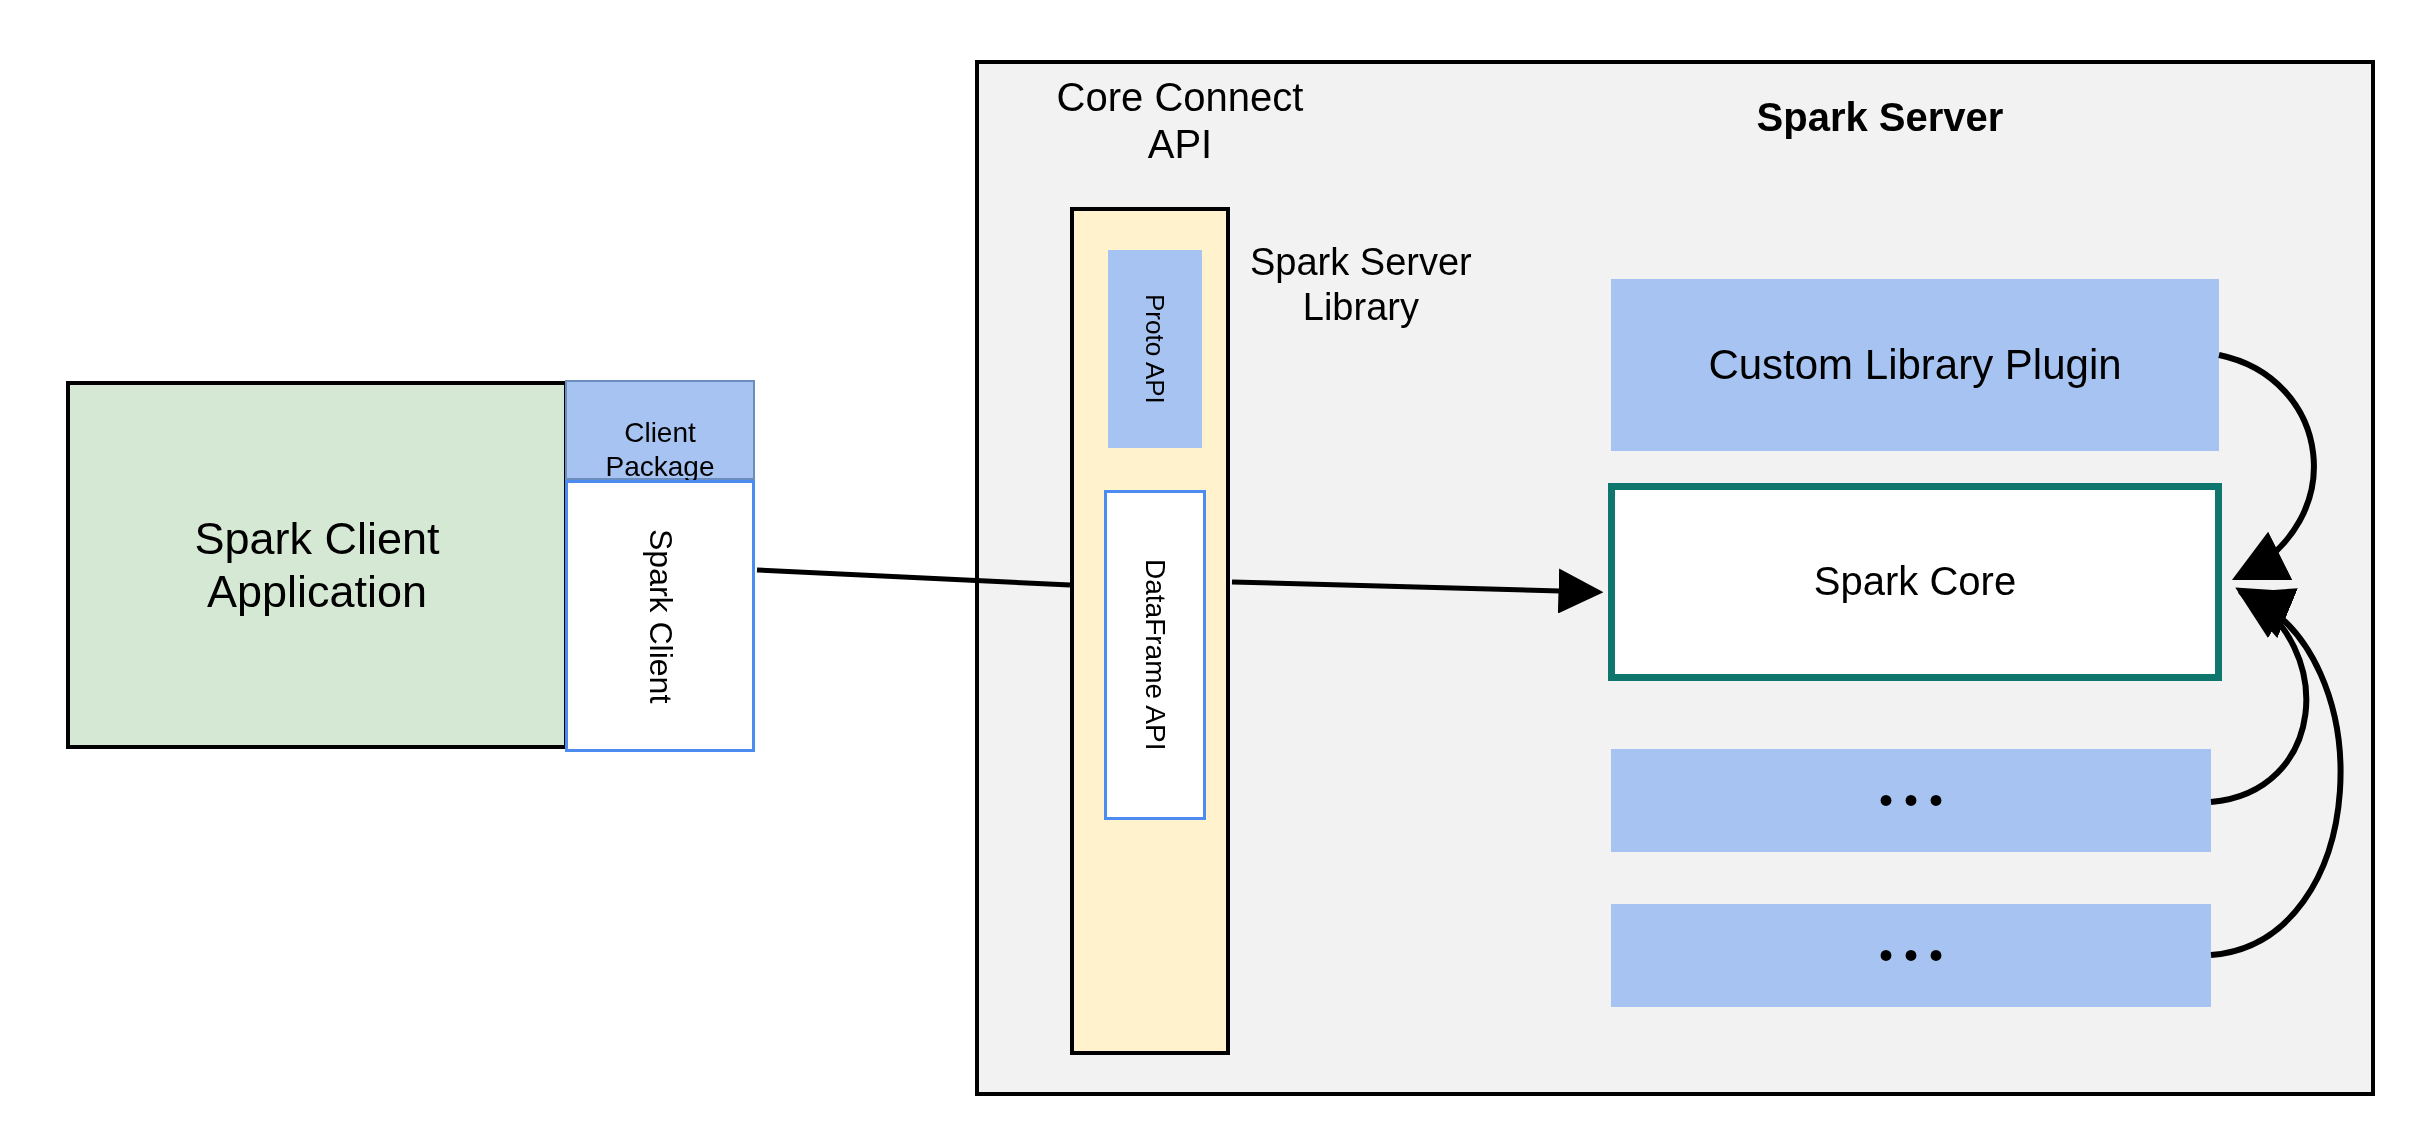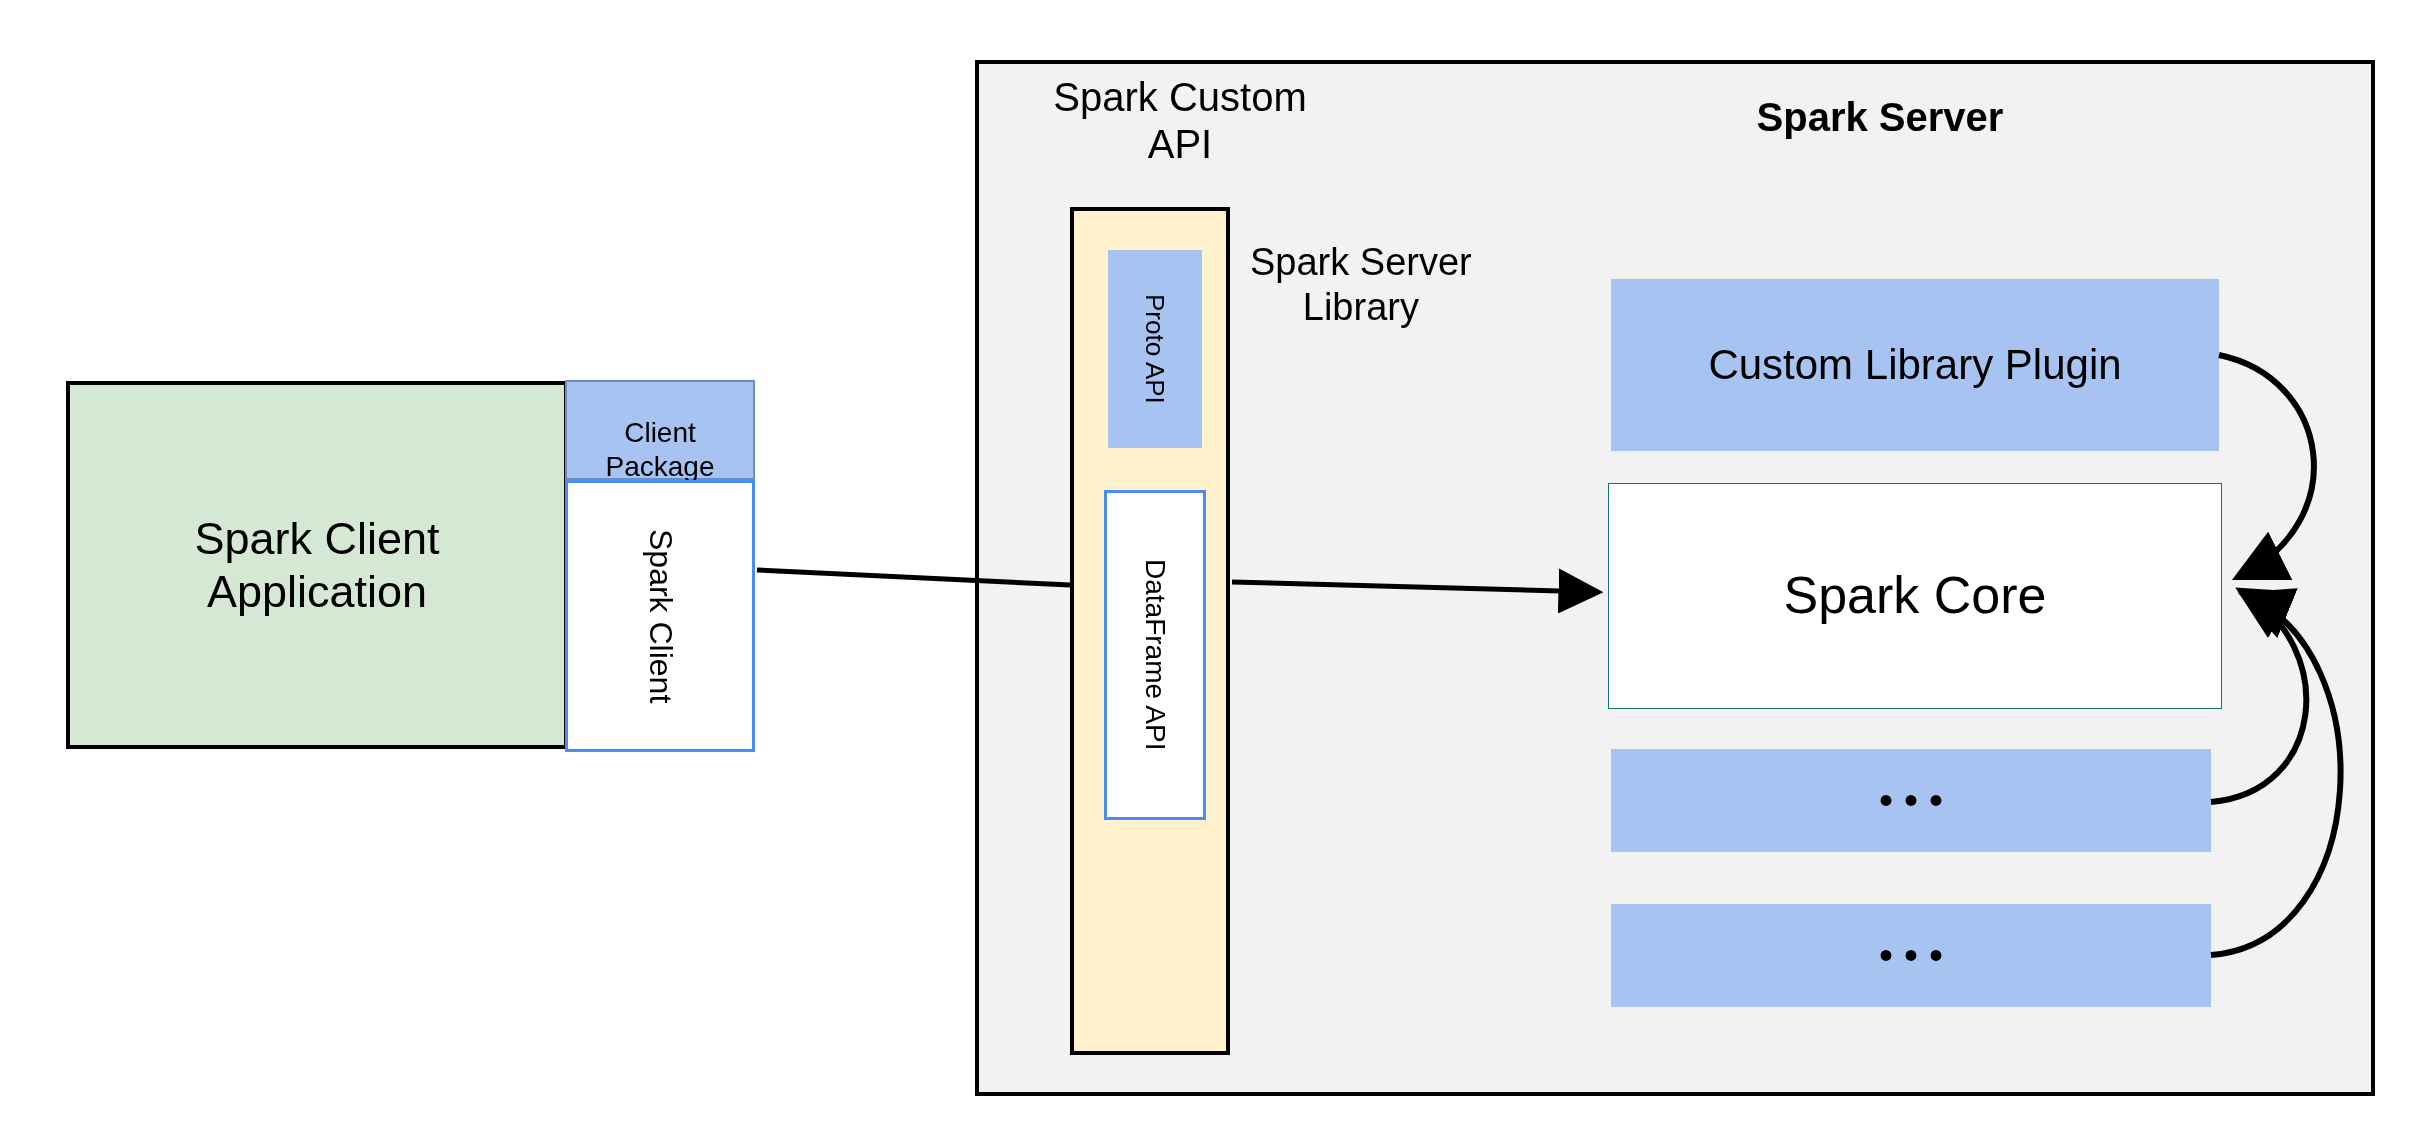--- a/index.html
+++ b/index.html
@@ -123,24 +123,24 @@
 
   
   #custom-library-plugin-box {
     left: 1611px; top: 279px;
     width: 608px; height: 172px;
     background: #A6C3F2;
     font-size: 42px;
   }
   #spark-core-box {
     left: 1608px; top: 483px;
-    width: 614px; height: 226px;
+    width: 614px; height: 198px;
     background: #FFFFFF;
-    border: 1px solid #0f766e;
-    font-size: 52px;
+    border: 7px solid #0f766e;
+    font-size: 40px;
   }
   #ellipsis-box-1 {
     left: 1611px; top: 749px;
     width: 600px; height: 103px;
     background: #A6C3F2;
     font-size: 40px;
   }
   #ellipsis-box-2 {
     left: 1611px; top: 904px;
     width: 600px; height: 103px;
@@ -170,21 +170,21 @@
 
   <div class="node" id="client-package-box">
     <span id="client-package-label">Client
 Package</span>
   </div>
 
   <div class="node" id="spark-client-box">
     <span id="spark-client-label">Spark Client</span>
   </div>
 
-  <div class="node" id="spark-connect-api-label">Spark Custom
+  <div class="node" id="spark-connect-api-label">Core Connect
 API</div>
 
   <div class="node" id="spark-server-title">Spark Server</div>
 
   <div class="node" id="spark-server-library-label">Spark Server
 Library</div>
 
   <div class="node" id="server-library-column"></div>
 
   <div class="node" id="proto-api-box">

